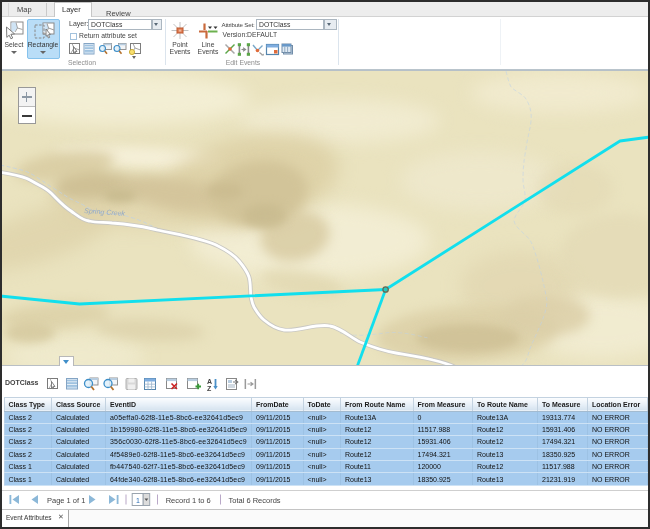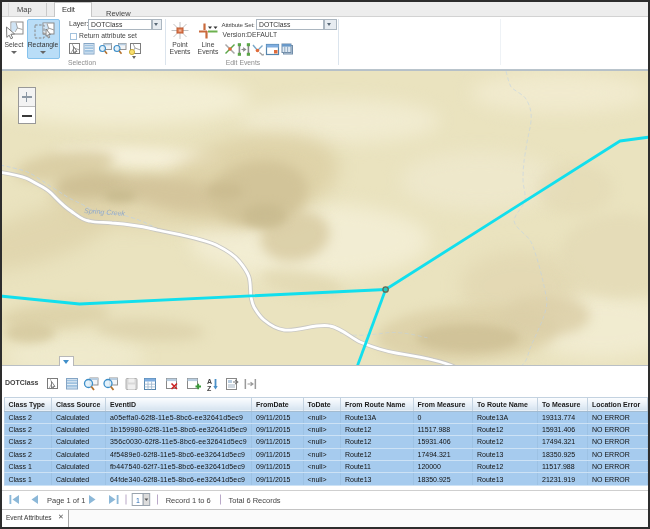--- a/index.html
+++ b/index.html
@@ -15,21 +15,21 @@
 </style>
 </head>
 <body>
 <div id="app">
 
   <div class="abs" style="left:0;top:2px;width:650px;height:14px;background:#ededed;border-bottom:1px solid #d2d2d2;"></div>
   <div class="abs" style="left:8px;top:3px;width:1px;height:13px;background:#d8d8d8;"></div>
   <div class="abs" style="left:46px;top:3px;width:1px;height:13px;background:#c9c9c9;"></div>
   <div class="abs" style="left:17px;top:5px;color:#444;font-size:7.5px;text-align:right;">Map</div>
   <div class="abs" style="left:54px;top:2px;width:38px;height:15px;background:#fff;border:1px solid #c6c6c6;border-bottom:none;box-sizing:border-box;"></div>
-  <div class="abs" style="left:62px;top:5px;color:#333;font-size:7.5px;">Edit</div>
+  <div class="abs" style="left:62px;top:5px;color:#333;font-size:7.5px;">Layer</div>
   <div class="abs" style="left:106px;top:9px;color:#444;font-size:7.5px;">Review</div>
 
   <div class="abs" style="left:0;top:69px;width:650px;height:1px;background:#b9c4cc;"></div>
 
   <div class="abs" style="left:3px;top:20px;width:22px;height:20px;" id="ic-select">
     <svg width="22" height="20" xmlns="http://www.w3.org/2000/svg">
       <rect x="8" y="2" width="12" height="12" fill="#fff" stroke="#8a8a8a" stroke-width="1"></rect>
       <path d="M8.5,2.5 L13,2.5 L14.5,8 L11.5,11.5 L8.5,11.5 Z" fill="#cfe4f5"></path>
       <path d="M13,2.5 L14.5,8 M14.5,8 L19.5,9.5 M14.5,8 L12,12" stroke="#9a9a9a" stroke-width="0.9" fill="none"></path>
       <path d="M3.5,7 L11.5,13.8 L7.9,14.3 L9.7,18 L7.9,18.8 L6.2,15.2 L3.8,17.4 Z" fill="#fbfbfb" stroke="#6e6e6e" stroke-width="0.9"></path>

